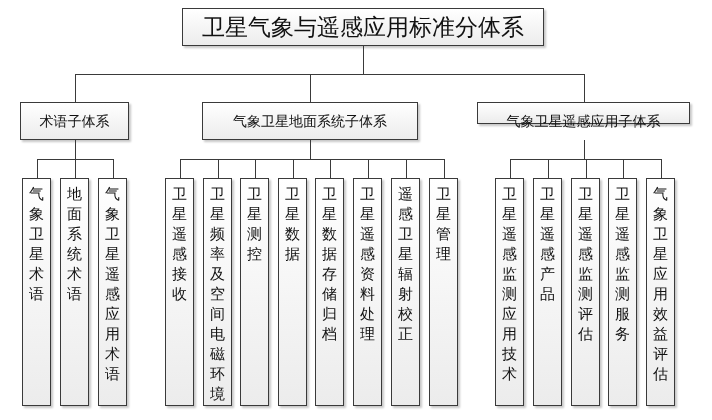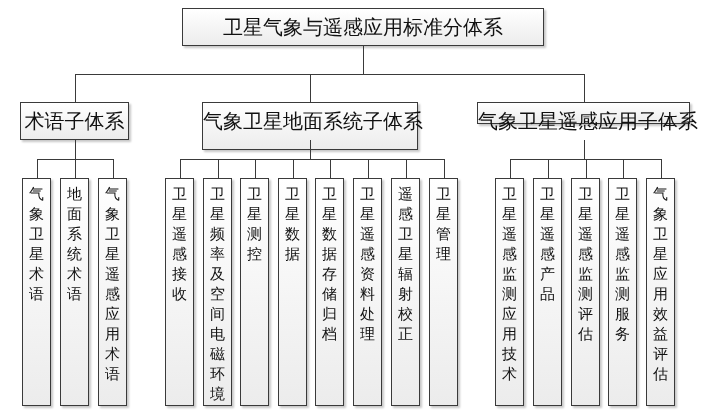--- a/index.html
+++ b/index.html
@@ -2,22 +2,22 @@
 <html><head>
 <meta charset="utf-8">
 <style>
   html, body { margin:0; padding:0; background:#ffffff; }
   body { width:712px; height:420px; position:relative; overflow:hidden;
          font-family:"DejaVu Sans", sans-serif; color:#111; }
   #canvas { position:absolute; left:0; top:0; width:712px; height:420px; }
   .box { position:absolute; box-sizing:border-box; border:1px solid #3a3a3a;
          background:linear-gradient(#ffffff, #ececec);
          box-shadow:2px 2px 2px rgba(0,0,0,0.22); text-align:center; }
-  .root { font-size:20px; line-height:36px; }
-  .mid { font-size:20px; line-height:36px; white-space:nowrap; }
+  .root { font-size:23px; line-height:36px; }
+  .mid { font-size:14px; line-height:36px; white-space:nowrap; }
   .leaf { font-size:15px; line-height:20px; padding-top:5px; }
   .leaf .ch { display:block; }
   .line { position:absolute; background:#3a3a3a; }
 </style>
 </head>
 <body>
 
 <div id="canvas">
   <div class="box root" style="left:182px; top:8px; width:362px; height:38px;">
     <span>卫星气象与遥感应用标准分体系</span>
@@ -28,21 +28,21 @@
     <div class="box mid" style="left: 20px; top: 102px; width: 109px; height: 38px;"><span>术语子体系</span></div>
     <div class="line" style="left: 75px; top: 140px; width: 1px; height: 19px;"></div>
     <div class="line" style="left: 37px; top: 159px; width: 77px; height: 1px;"></div>
     <div class="line" style="left: 37px; top: 159px; width: 1px; height: 19px;"></div>
     <div class="box leaf" style="left: 22px; top: 178px; width: 29px; height: 228px;"><span><span class="ch">气</span><span class="ch">象</span><span class="ch">卫</span><span class="ch">星</span><span class="ch">术</span><span class="ch">语</span></span></div>
     <div class="line" style="left: 75px; top: 159px; width: 1px; height: 19px;"></div>
     <div class="box leaf" style="left: 60px; top: 178px; width: 29px; height: 228px;"><span><span class="ch">地</span><span class="ch">面</span><span class="ch">系</span><span class="ch">统</span><span class="ch">术</span><span class="ch">语</span></span></div>
     <div class="line" style="left: 113px; top: 159px; width: 1px; height: 19px;"></div>
     <div class="box leaf" style="left: 98px; top: 178px; width: 29px; height: 228px;"><span><span class="ch">气</span><span class="ch">象</span><span class="ch">卫</span><span class="ch">星</span><span class="ch">遥</span><span class="ch">感</span><span class="ch">应</span><span class="ch">用</span><span class="ch">术</span><span class="ch">语</span></span></div>
     <div class="line" style="left: 310px; top: 74px; width: 1px; height: 28px;"></div>
-    <div class="box mid" style="left: 202px; top: 102px; width: 216px; height: 48px;"><span>气象卫星地面系统子体系</span></div>
+    <div class="box mid" style="left: 202px; top: 102px; width: 216px; height: 38px;"><span>气象卫星地面系统子体系</span></div>
     <div class="line" style="left: 310px; top: 140px; width: 1px; height: 19px;"></div>
     <div class="line" style="left: 180px; top: 159px; width: 265px; height: 1px;"></div>
     <div class="line" style="left: 180px; top: 159px; width: 1px; height: 19px;"></div>
     <div class="box leaf" style="left: 165px; top: 178px; width: 29px; height: 228px;"><span><span class="ch">卫</span><span class="ch">星</span><span class="ch">遥</span><span class="ch">感</span><span class="ch">接</span><span class="ch">收</span></span></div>
     <div class="line" style="left: 218px; top: 159px; width: 1px; height: 19px;"></div>
     <div class="box leaf" style="left: 203px; top: 178px; width: 29px; height: 228px;"><span><span class="ch">卫</span><span class="ch">星</span><span class="ch">频</span><span class="ch">率</span><span class="ch">及</span><span class="ch">空</span><span class="ch">间</span><span class="ch">电</span><span class="ch">磁</span><span class="ch">环</span><span class="ch">境</span></span></div>
     <div class="line" style="left: 255px; top: 159px; width: 1px; height: 19px;"></div>
     <div class="box leaf" style="left: 240px; top: 178px; width: 29px; height: 228px;"><span><span class="ch">卫</span><span class="ch">星</span><span class="ch">测</span><span class="ch">控</span></span></div>
     <div class="line" style="left: 293px; top: 159px; width: 1px; height: 19px;"></div>
     <div class="box leaf" style="left: 278px; top: 178px; width: 29px; height: 228px;"><span><span class="ch">卫</span><span class="ch">星</span><span class="ch">数</span><span class="ch">据</span></span></div>

